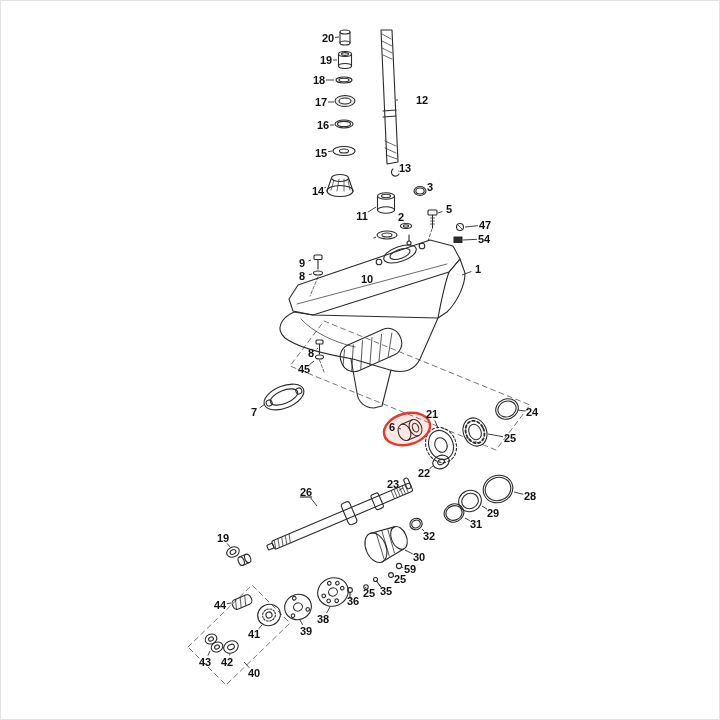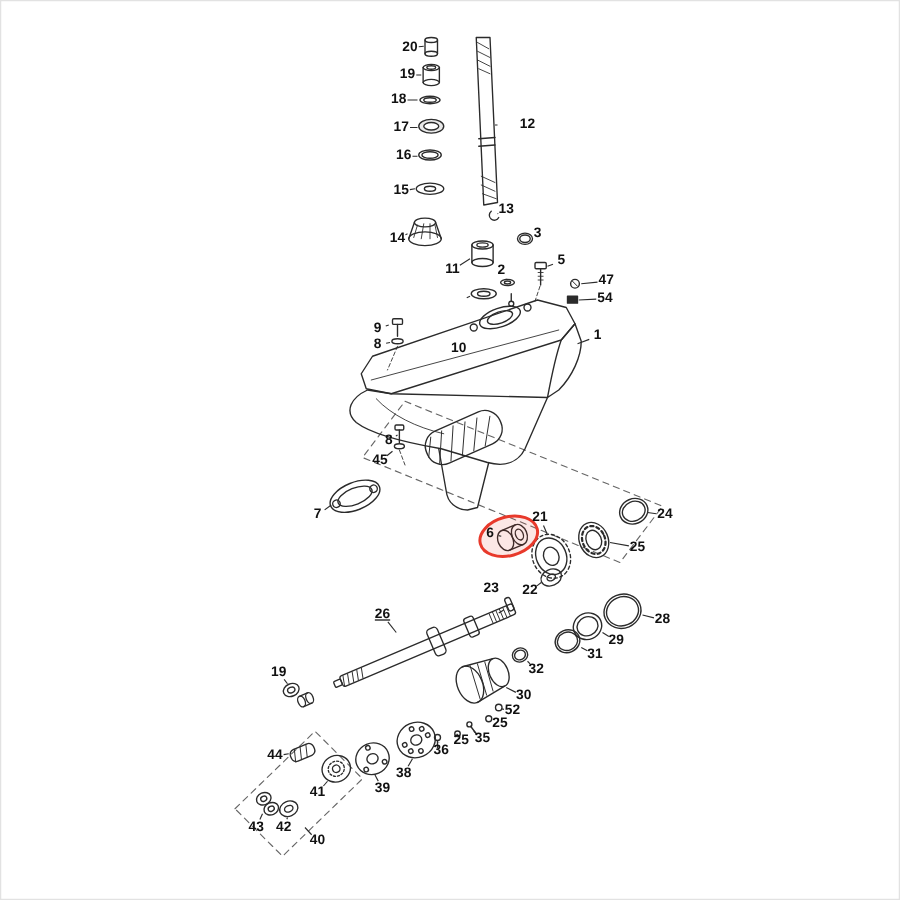--- a/index.html
+++ b/index.html
@@ -364,28 +364,28 @@
       <span class="part-label" style="left: 301px; top: 275px; color: rgb(17, 17, 17);">8</span>
       <span class="part-label" style="left: 477px; top: 268px; color: rgb(17, 17, 17);">1</span>
       <span class="part-label" style="left: 310px; top: 352px; color: rgb(17, 17, 17);">8</span>
       <span class="part-label" style="left: 303px; top: 368px; color: rgb(17, 17, 17);">45</span>
       <span class="part-label" style="left: 253px; top: 411px; color: rgb(17, 17, 17);">7</span>
       <span class="part-label" style="left: 391px; top: 426px; color: rgb(17, 17, 17);">6</span>
       <span class="part-label" style="left: 431px; top: 413px; color: rgb(17, 17, 17);">21</span>
       <span class="part-label" style="left: 531px; top: 411px; color: rgb(17, 17, 17);">24</span>
       <span class="part-label" style="left: 509px; top: 437px; color: rgb(17, 17, 17); text-align: right;">25</span>
       <span class="part-label" style="left: 423px; top: 472px; color: rgb(17, 17, 17);">22</span>
-      <span class="part-label" style="left: 392px; top: 470px; color: rgb(17, 17, 17);">23</span>
+      <span class="part-label" style="left: 392px; top: 483px; color: rgb(17, 17, 17);">23</span>
       <span class="part-label" style="left: 305px; top: 491px; color: rgb(17, 17, 17); text-decoration: underline;">26</span>
       <span class="part-label" style="left: 529px; top: 495px; color: rgb(17, 17, 17);">28</span>
       <span class="part-label" style="left: 492px; top: 512px; color: rgb(17, 17, 17);">29</span>
       <span class="part-label" style="left: 475px; top: 523px; color: rgb(17, 17, 17);">31</span>
       <span class="part-label" style="left: 428px; top: 535px; color: rgb(17, 17, 17);">32</span>
       <span class="part-label" style="left: 418px; top: 556px; color: rgb(17, 17, 17);">30</span>
-      <span class="part-label" style="left: 409px; top: 568px; color: rgb(17, 17, 17);">52</span>
+      <span class="part-label" style="left: 409px; top: 568px; color: rgb(17, 17, 17);">59</span>
       <span class="part-label" style="left: 399px; top: 578px; color: rgb(17, 17, 17);">25</span>
       <span class="part-label" style="left: 385px; top: 590px; color: rgb(17, 17, 17);">35</span>
       <span class="part-label" style="left: 368px; top: 592px; color: rgb(17, 17, 17);">25</span>
       <span class="part-label" style="left: 352px; top: 600px; color: rgb(17, 17, 17);">36</span>
       <span class="part-label" style="left: 219px; top: 604px; color: rgb(17, 17, 17);">44</span>
       <span class="part-label" style="left: 322px; top: 618px; color: rgb(17, 17, 17);">38</span>
       <span class="part-label" style="left: 305px; top: 630px; color: rgb(17, 17, 17);">39</span>
       <span class="part-label" style="left: 253px; top: 633px; color: rgb(17, 17, 17);">41</span>
       <span class="part-label" style="left: 204px; top: 661px; color: rgb(17, 17, 17);">43</span>
       <span class="part-label" style="left: 226px; top: 661px; color: rgb(17, 17, 17);">42</span>

